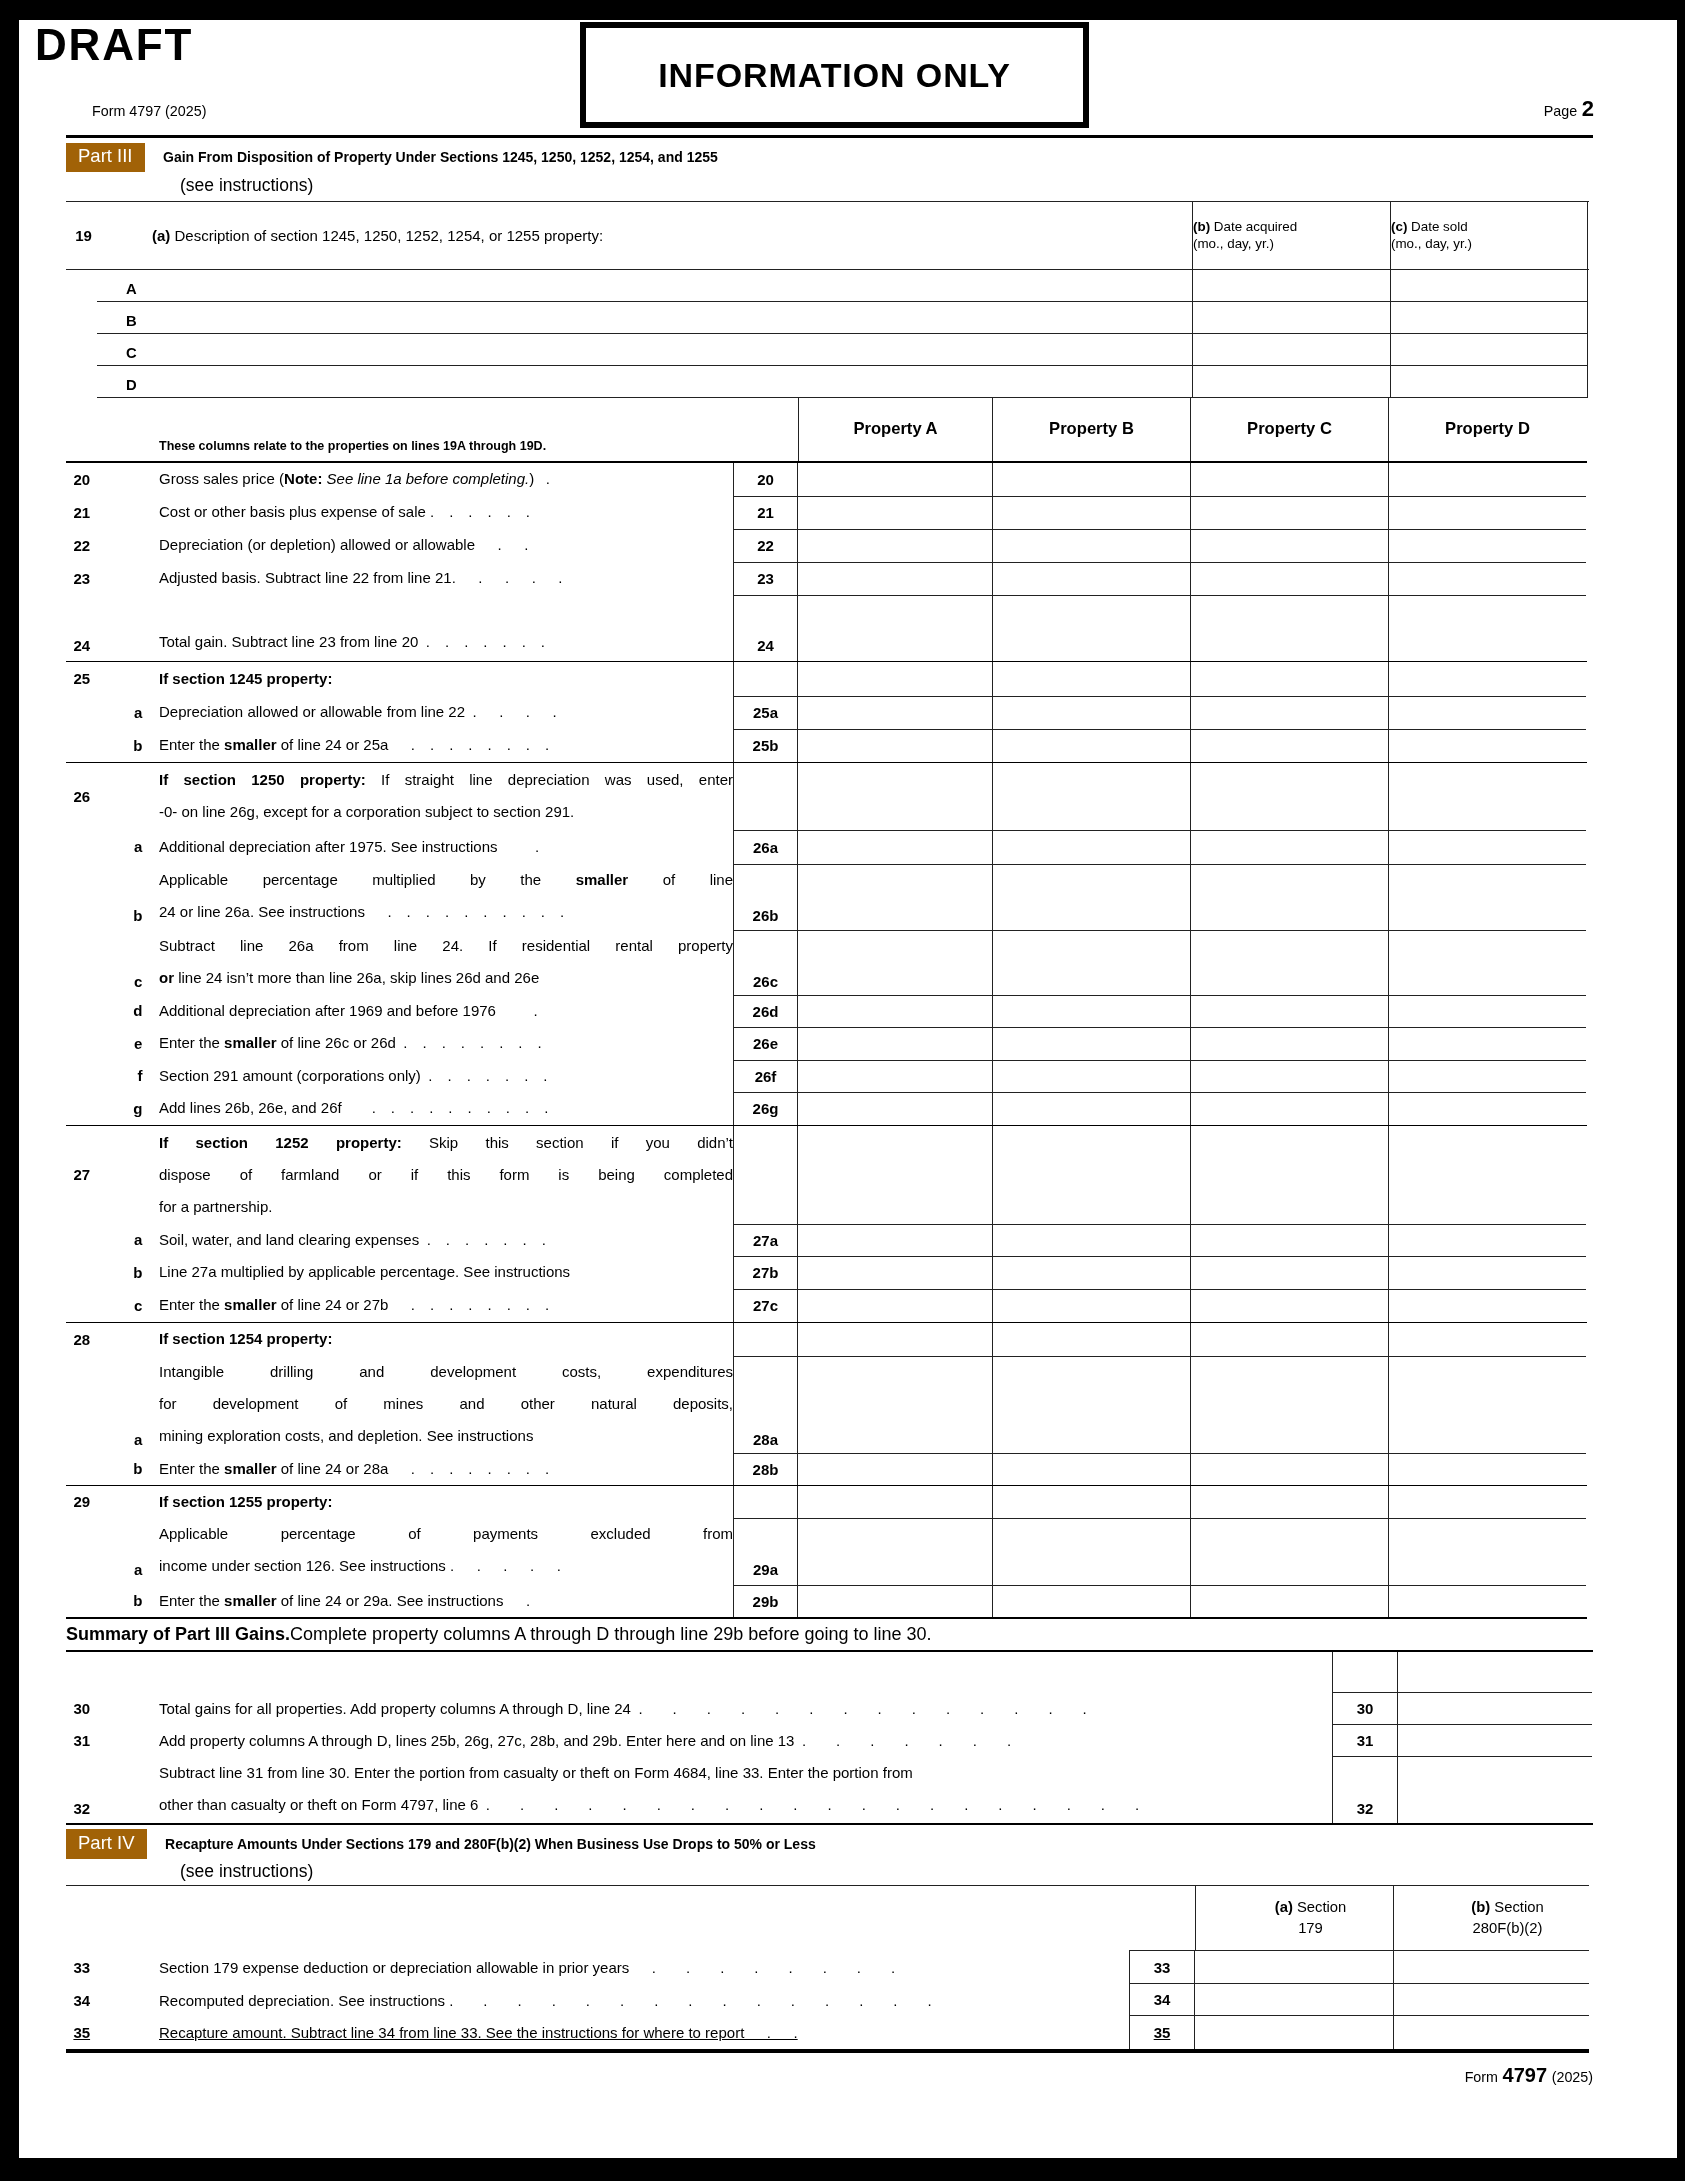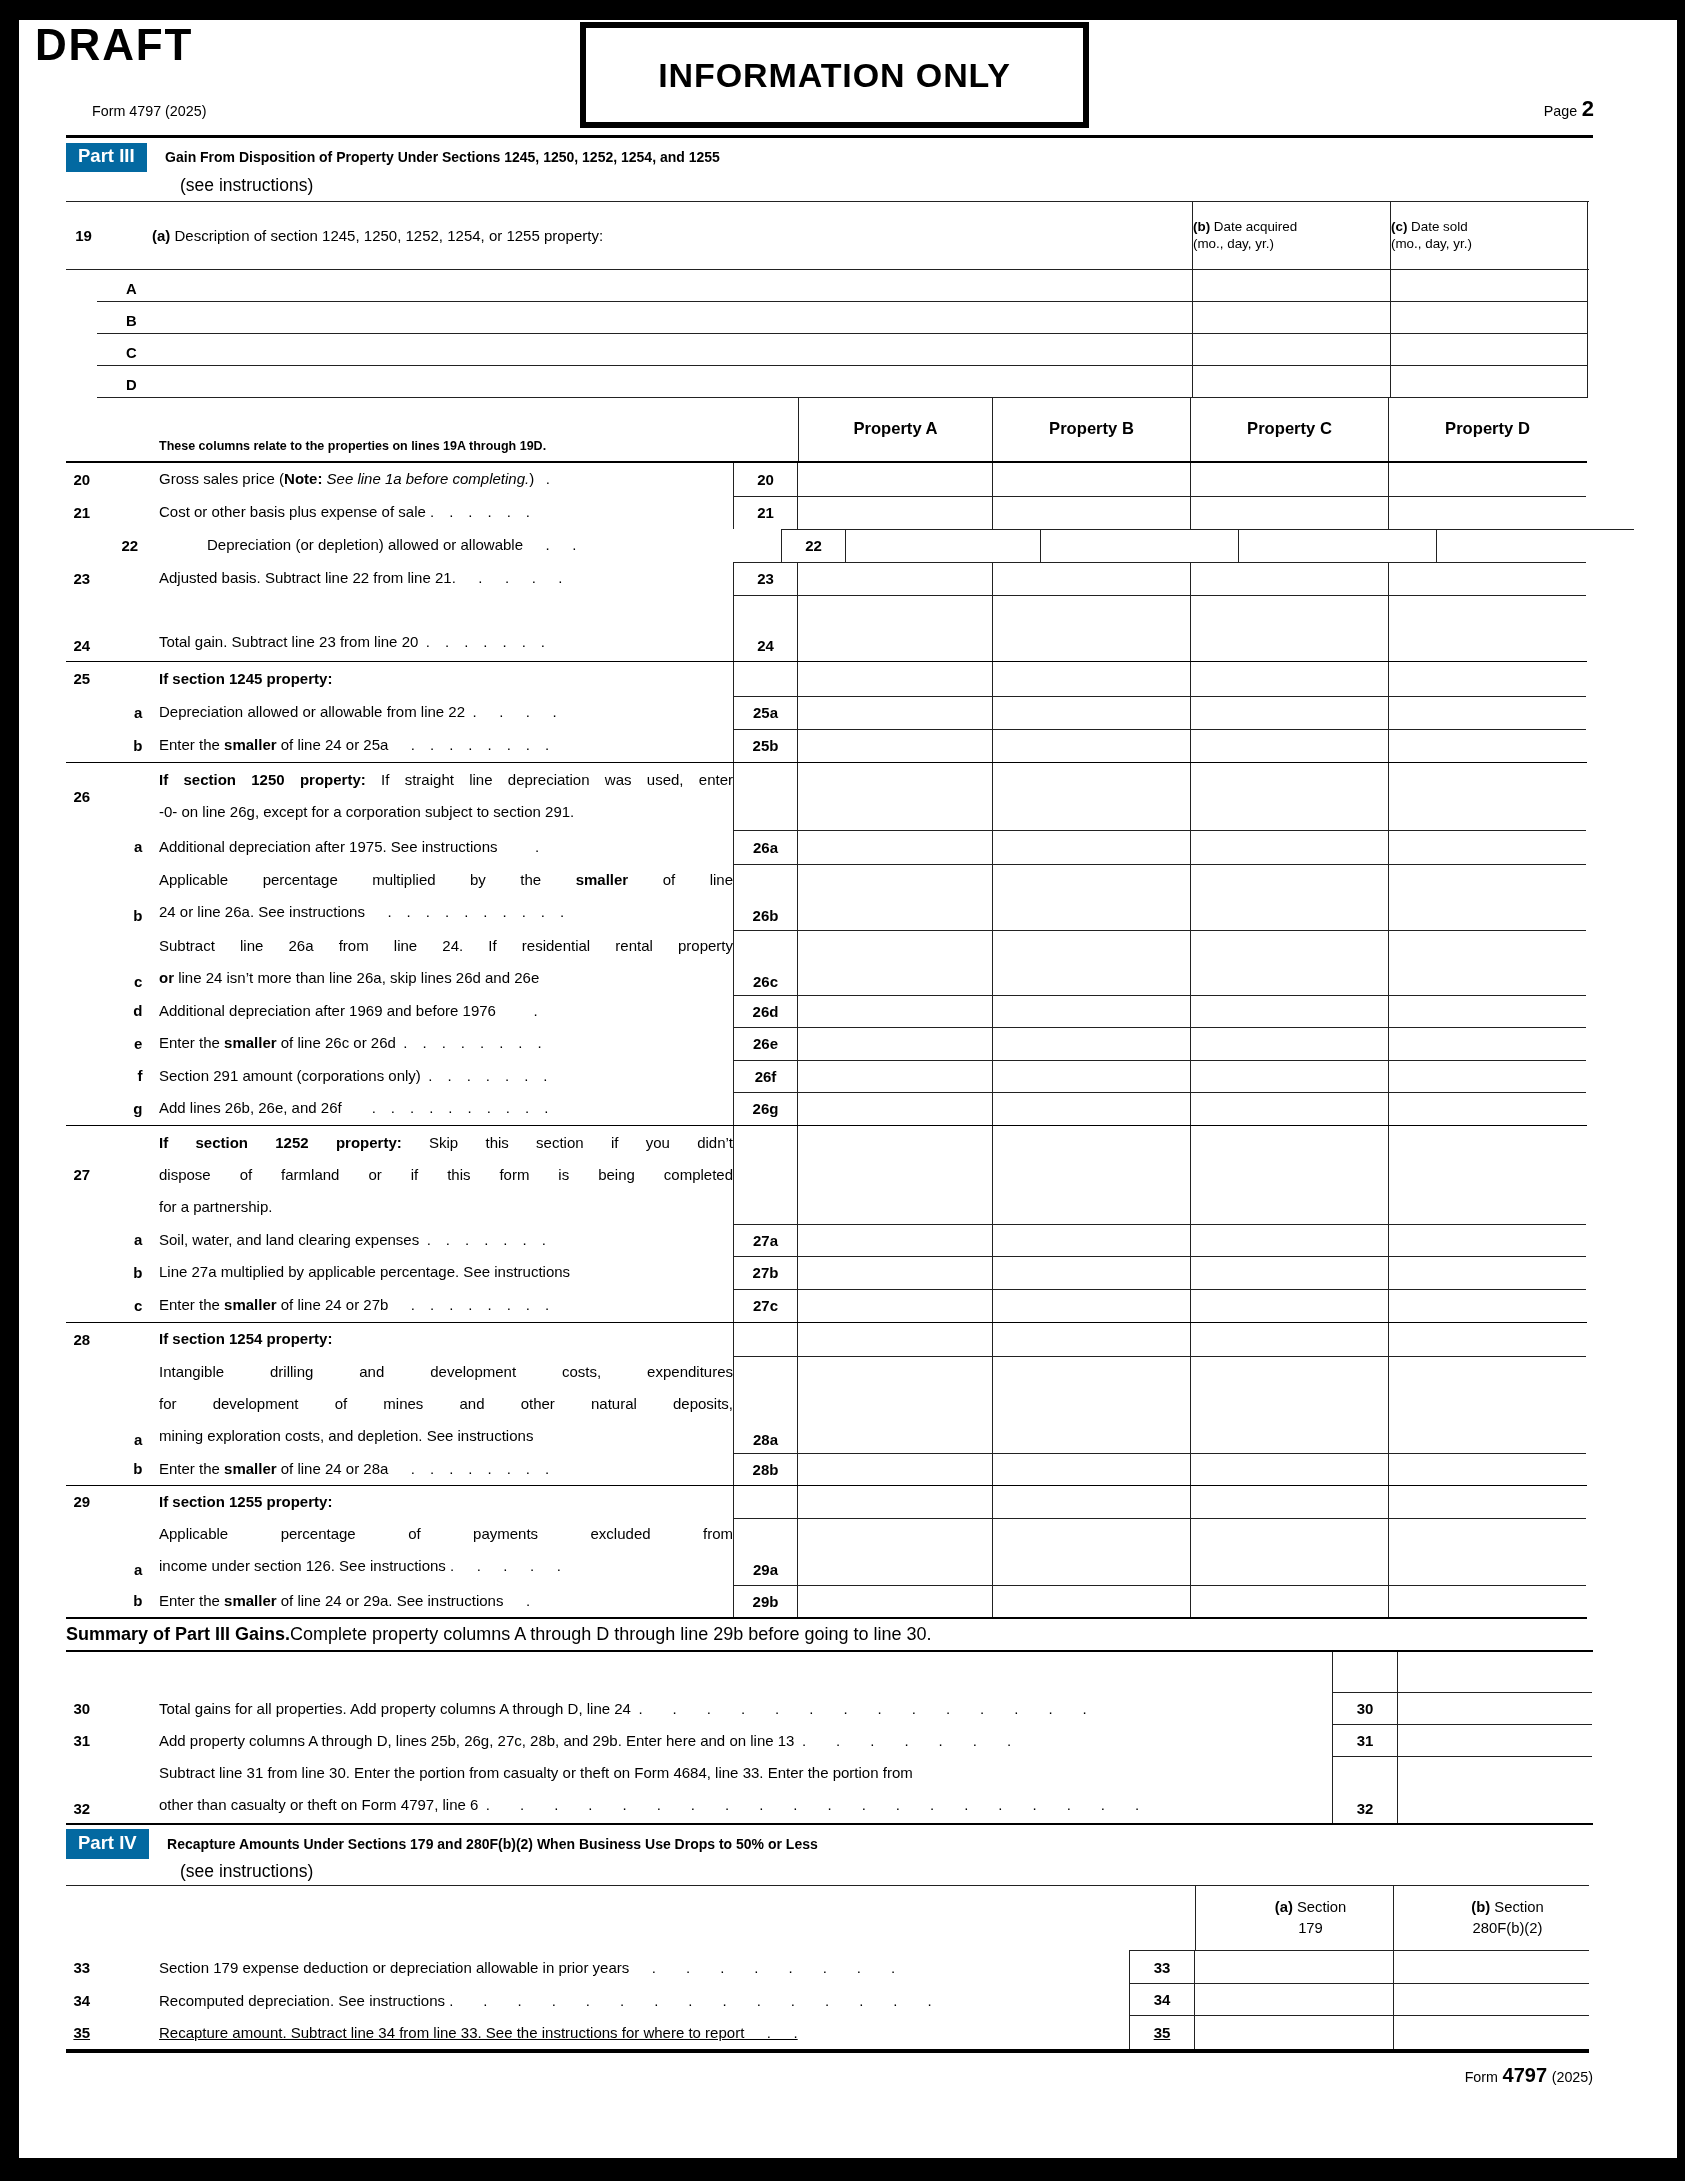--- a/index.html
+++ b/index.html
@@ -18,21 +18,21 @@
   #infobox { position:absolute; left:580px; top:22px; width:509px; height:106px; border:6.5px solid #000;
              display:flex; align-items:center; justify-content:center; font-size:34px; font-weight:bold; letter-spacing:0.9px; }
   #formid { position:absolute; left:92px; top:103px; font-size:14.3px; }
   #pageinfo { position:absolute; right:91px; top:96px; display:flex; align-items:baseline; gap:4.6px; font-size:14.3px; }
   #pageinfo .pgnum { font-size:22px; font-weight:bold; }
 
   .content { position:absolute; left:66px; top:135px; width:1527px; z-index:2; }
   .toprule { width:1527px; border-top:3.7px solid #000; }
 
   .partrow { display:flex; align-items:center; height:35px; margin-top:1.8px; }
-  .badge { background:#0369a1; color:#fff; font-weight:bold; font-size:18.5px; padding:2.8px 12px 4.6px;text-align:right; }
+  .badge { background:#a16207; color:#fff; font-weight:normal; font-size:18.5px; padding:2.8px 12px 4.6px;text-align:right; }
   .ptitle { font-weight:bold; font-size:14px; margin-left:18.5px; white-space:nowrap; }
   .psub { font-size:17.5px; margin-left:114px; height:24px; }
 
   
   .t19 { width:1523px; border-top:1.4px solid #222; margin-top:1.8px; }
   .t19h { display:grid; grid-template-columns:1126px 198px 198px; height:68px; border-bottom:1.4px solid #222; }
   .t19lab { display:flex; align-items:center; font-size:15px; }
   .l19num { font-weight:bold; display:inline-block; width:86px; padding-left:9.2px; flex:none; }
   .dcol { border-left:1.4px solid #222; display:flex; flex-direction:column; align-items:flex-start; justify-content:center; font-size:13.4px; line-height:17.5px; text-align:center; }
   .dcr { border-right:1.4px solid #222; }
@@ -188,21 +188,21 @@
           <div class="cm">21</div>
           <div class="clb">
             <div class="ln"><span>Cost or other basis plus expense of sale . . . . . .</span></div>
           </div>
           <div class="cnb cb">21</div>
           <div class="cp cb"></div>
           <div class="cp cb vl"></div>
           <div class="cp cb vl"></div>
           <div class="cp cb vl"></div>
         </div>
-        <div class="mrow sr" style="height: 33px; margin-left: 48px;">
+        <div class="mrow sr" style="height: 33px;">
           <div class="cm">22</div>
           <div class="clb">
             <div class="ln"><span>Depreciation (or depletion) allowed or allowable  .  .</span></div>
           </div>
           <div class="cnb cb">22</div>
           <div class="cp cb"></div>
           <div class="cp cb vl"></div>
           <div class="cp cb vl"></div>
           <div class="cp cb vl"></div>
         </div>

